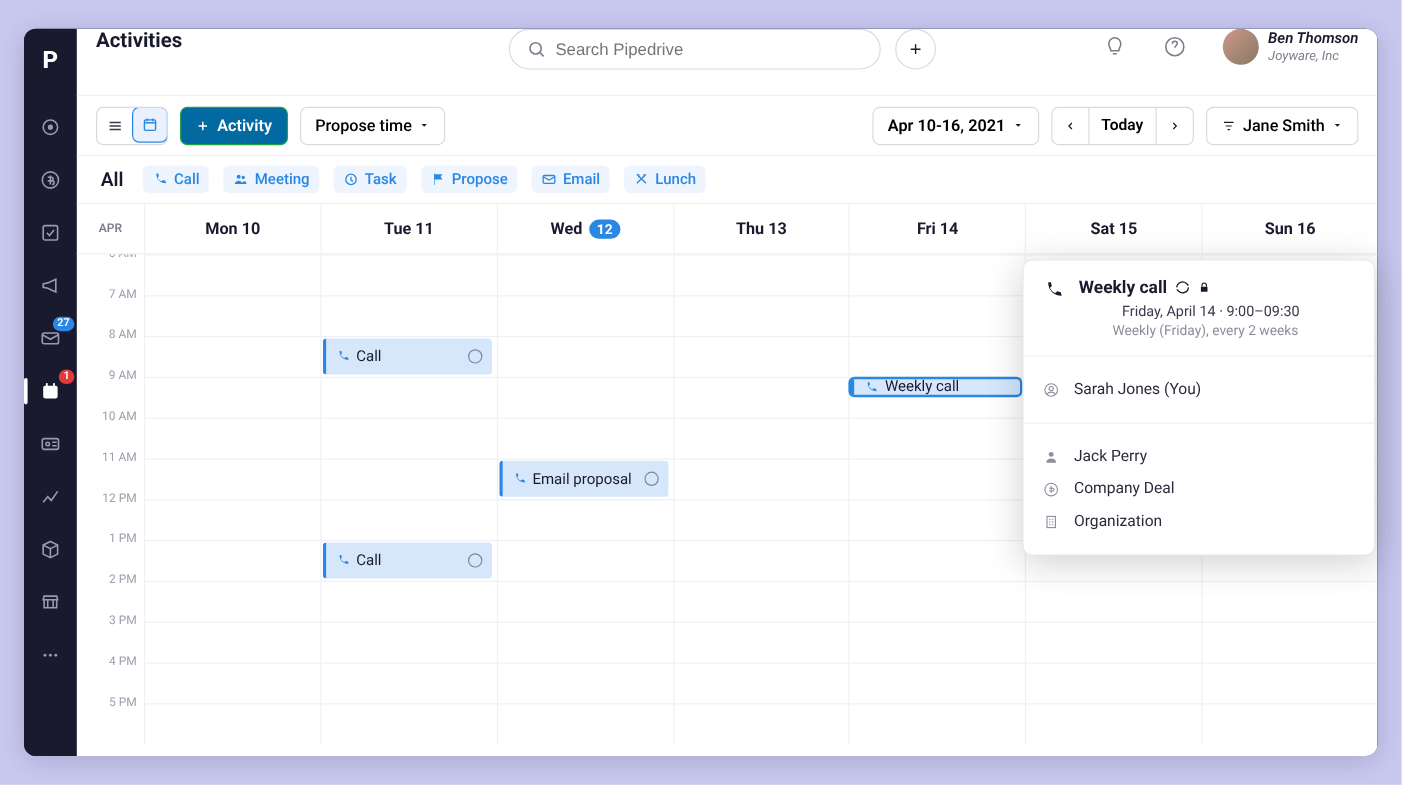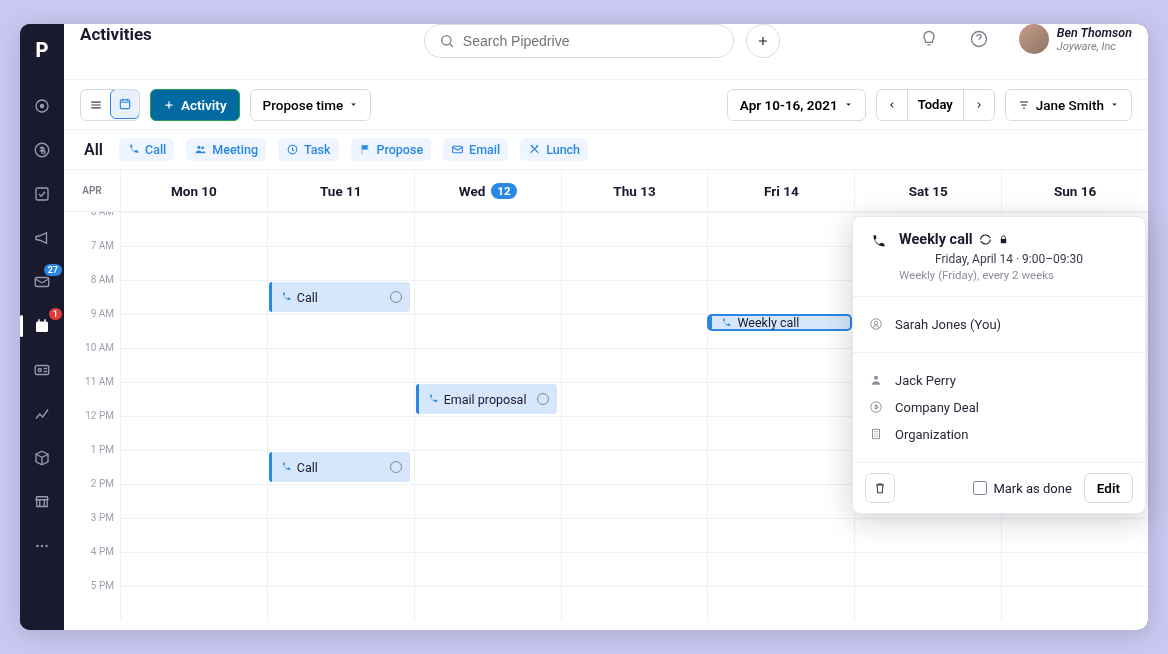--- a/index.html
+++ b/index.html
@@ -48,22 +48,22 @@
   .hour{ display:flex; height:34px;}
   .hour .tl{width:56px; text-align:right; font-size:10px; color:#9a9fae; padding-right:6px; position:relative; top:-6px;}
   .hour .cell{flex:1; border-left:1px solid #eef0f4; border-top:1px solid #eef0f4;}
   .event{ position:absolute; background:#d6e7fb; border-left:3px solid #2a87e3; border-radius:3px; display:flex; align-items:center; padding:0 8px; font-size:12.5px; color:#1a1a2e; gap:5px; cursor:pointer;}
   .event .erad{width:12px;height:12px;border:1.5px solid #7a8aa0;border-radius:50%;margin-left:auto;}
   .popup{ position:absolute; right:22px; top:216px; width:294px; background:#fff; box-shadow:0 6px 30px rgba(20,20,40,0.2); border:1px solid #e6e8ec; border-radius:8px; z-index:50;}
   .popup .sec{padding:14px 16px; border-bottom:1px solid #eef0f4;}
   .popup .title-row{display:flex; align-items:flex-start; gap:12px;}
   .popup .ptitle{font-size:14.5px; font-weight:700; color:#1a1a2e; display:flex; align-items:center; gap:6px;}
   .popup .psub{font-size:12px; color:#3a3a4a; margin-top:4px;margin-left:36px;}
-  .popup .prec{font-size:11.5px; color:#8a8f9a; margin-top:2px;}
-  .popup .info-row{display:flex; align-items:flex-start; gap:12px; font-size:13px; color:#2a2a3a; padding:6px 0;}
+  .popup .prec{font-size:11.5px; color:#8a8f9a; margin-top:2px;margin-left:28px;}
+  .popup .info-row{display:flex; align-items:center; gap:12px; font-size:13px; color:#2a2a3a; padding:6px 0;}
   .popup .info-row svg{width:14px; height:14px; color:#8a8f9a; flex-shrink:0;}
   .popup .footer{display:flex; align-items:center; padding:10px 12px; gap:10px;}
   .iconbtn{ width:30px; height:30px; border:1px solid #d7dbe0; border-radius:6px; display:flex; align-items:center; justify-content:center; cursor:pointer;}
   .mark{display:flex;align-items:center;gap:6px;font-size:13px;color:#1a1a2e;}
   .mark .cb{width:14px;height:14px;border:1.5px solid #7a8aa0;border-radius:2px;}
   svg{display:block;}
 </style>
 </head>
 <body>
 
@@ -504,32 +504,16 @@
           <span>Company Deal</span>
         </div>
         <div class="info-row">
           <svg viewBox="0 0 24 24" fill="none" stroke="currentColor" stroke-width="1.6">
               <rect x="6" y="4" width="12" height="16"></rect>
               <path d="M9 8h2M13 8h2M9 12h2M13 12h2M9 16h2M13 16h2"></path>
             </svg>
           <span>Organization</span>
         </div>
       </div>
-      <div class="footer" style="border-top:1px solid #eef0f4;">
-        <div class="iconbtn">
-            <svg width="14" height="14" viewBox="0 0 24 24" fill="none" stroke="#3a3a4a" stroke-width="1.8">
-              <path d="M5 7h14M9 7V5h6v2M7 7l1 13h8l1-13"></path>
-            </svg>
-          </div>
-        <div style="margin-left:auto;display:flex;align-items:center;gap:12px;">
-          <label class="mark">
-              <span class="cb"></span>
-              <span>Mark as done</span>
-            </label>
-          <div class="btn" style="height:30px;font-weight:600;">
-              <span>Edit</span>
-            </div>
-        </div>
-      </div>
     </div>
 
   </div>
 </div>
 
 </body></html>

